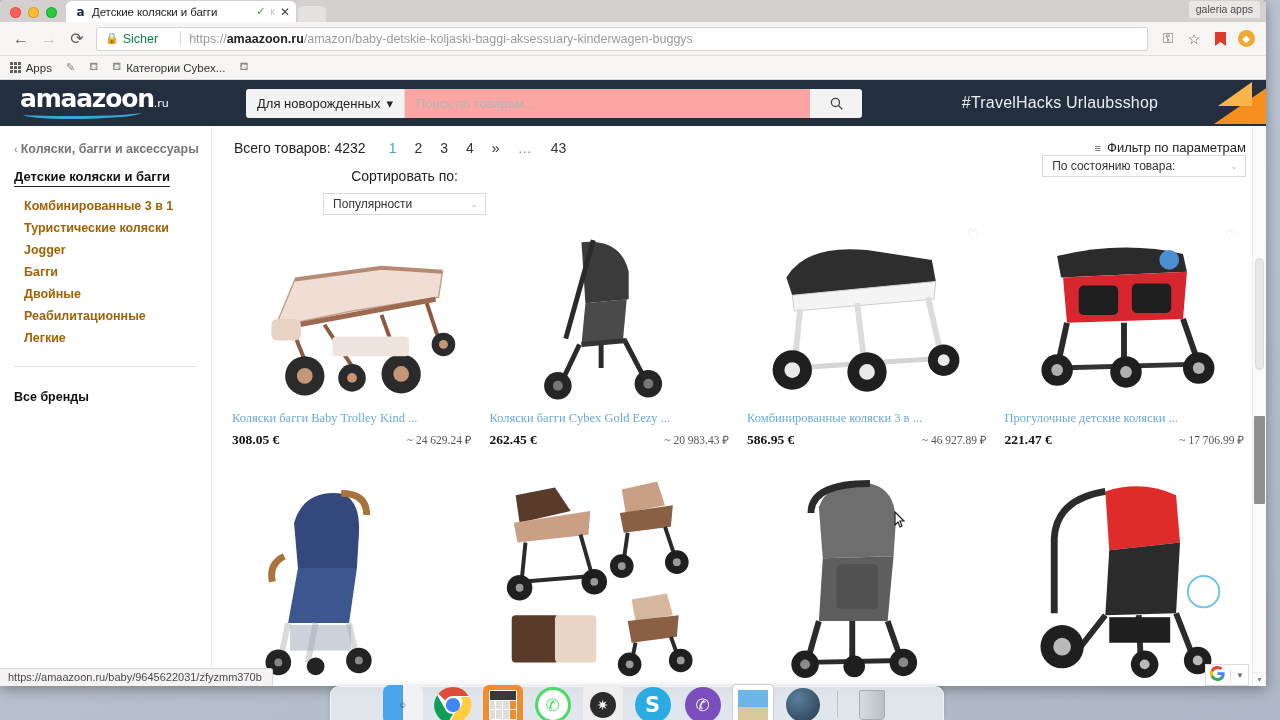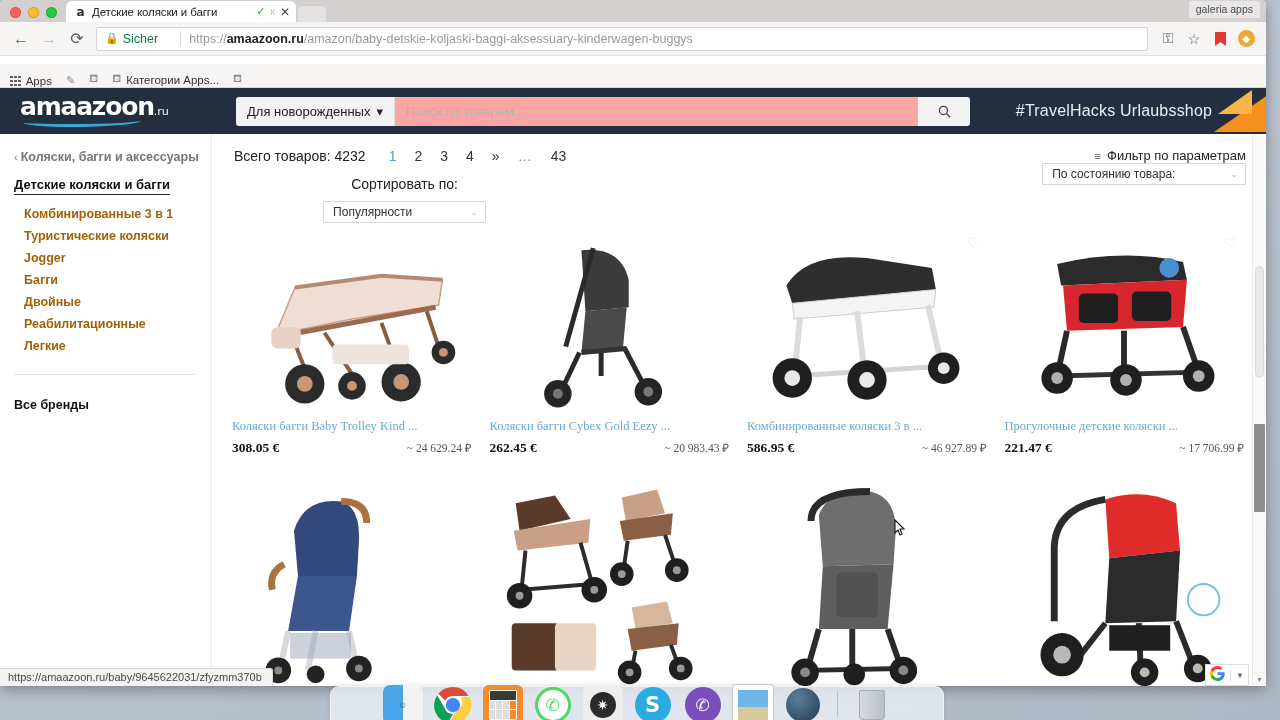--- a/index.html
+++ b/index.html
@@ -105,22 +105,22 @@
     width: 17px; height: 17px; border-radius: 50%;
     background: #f0a830; color: #fff;
     display: flex; align-items: center; justify-content: center;
     font-size: 10px; flex: none;
   }
 
   
   .bookmarks {
     height: 24px; background: #f6f5f4;
     border-bottom: 1px solid #d9d7d5;
-    display: flex; align-items: flex-end; gap: 14px;
-    padding: 0 10px; font-size: 11.5px; color: #333; flex: none; margin-top: 8px;
+    display: flex; align-items: center; gap: 14px;
+    padding: 0 10px; font-size: 11.5px; color: #333; flex: none;
   }
   .bm { display: flex; align-items: center; gap: 5px; white-space: nowrap; }
   .apps-grid { display: grid; grid-template-columns: repeat(3,2.5px); gap: 1.6px; }
   .apps-grid i { width: 2.5px; height: 2.5px; background: #5c5c5c; border-radius: .5px; display: block; }
   .bm-glyph { font-size: 11px; color: #8a8a8a; }
 
   
   .viewport { flex: 1; position: relative; background: #fff; overflow: hidden; }
 
   
@@ -137,21 +137,21 @@
   }
   .logo-ru { font-size: 11px; font-weight: normal; letter-spacing: 0; }
   .smile {
     width: 118px; height: 11px; margin-top: -3px; margin-left: 3px;
     border-bottom: 3.5px solid #38a6d8;
     border-radius: 0 0 60% 40%;
     transform: skewX(-4deg);
   }
   .searchbar {
     display: flex; height: 29px; flex: none;
-    width: 734px; margin-left: 22px;
+    width: 616px; margin-left: 32px;
     border-radius: 3px; overflow: hidden;
   }
   .cat-select {
     background: #f3f3f3; color: #222;
     display: flex; align-items: center; gap: 6px;
     padding: 0 11px; font-size: 13px;
     border-right: 1px solid #dcdcdc; white-space: nowrap;
   }
   .search-input {
     flex: 1; background: #fca5a5; border: none; outline: none;
@@ -407,21 +407,21 @@
       <span>Apps</span>
     </div>
     <div class="bm">
         <span class="bm-glyph">✎</span>
       </div>
     <div class="bm">
         <span class="bm-glyph">⛾</span>
       </div>
     <div class="bm">
       <span class="bm-glyph">⛾</span>
-      <span>Категории Apps...</span>
+      <span>Категории Cybex...</span>
     </div>
     <div class="bm">
         <span class="bm-glyph">⛾</span>
       </div>
   </div>
 
   <div class="viewport">
 
     <div class="site-header">
       <div class="logo-wrap">

